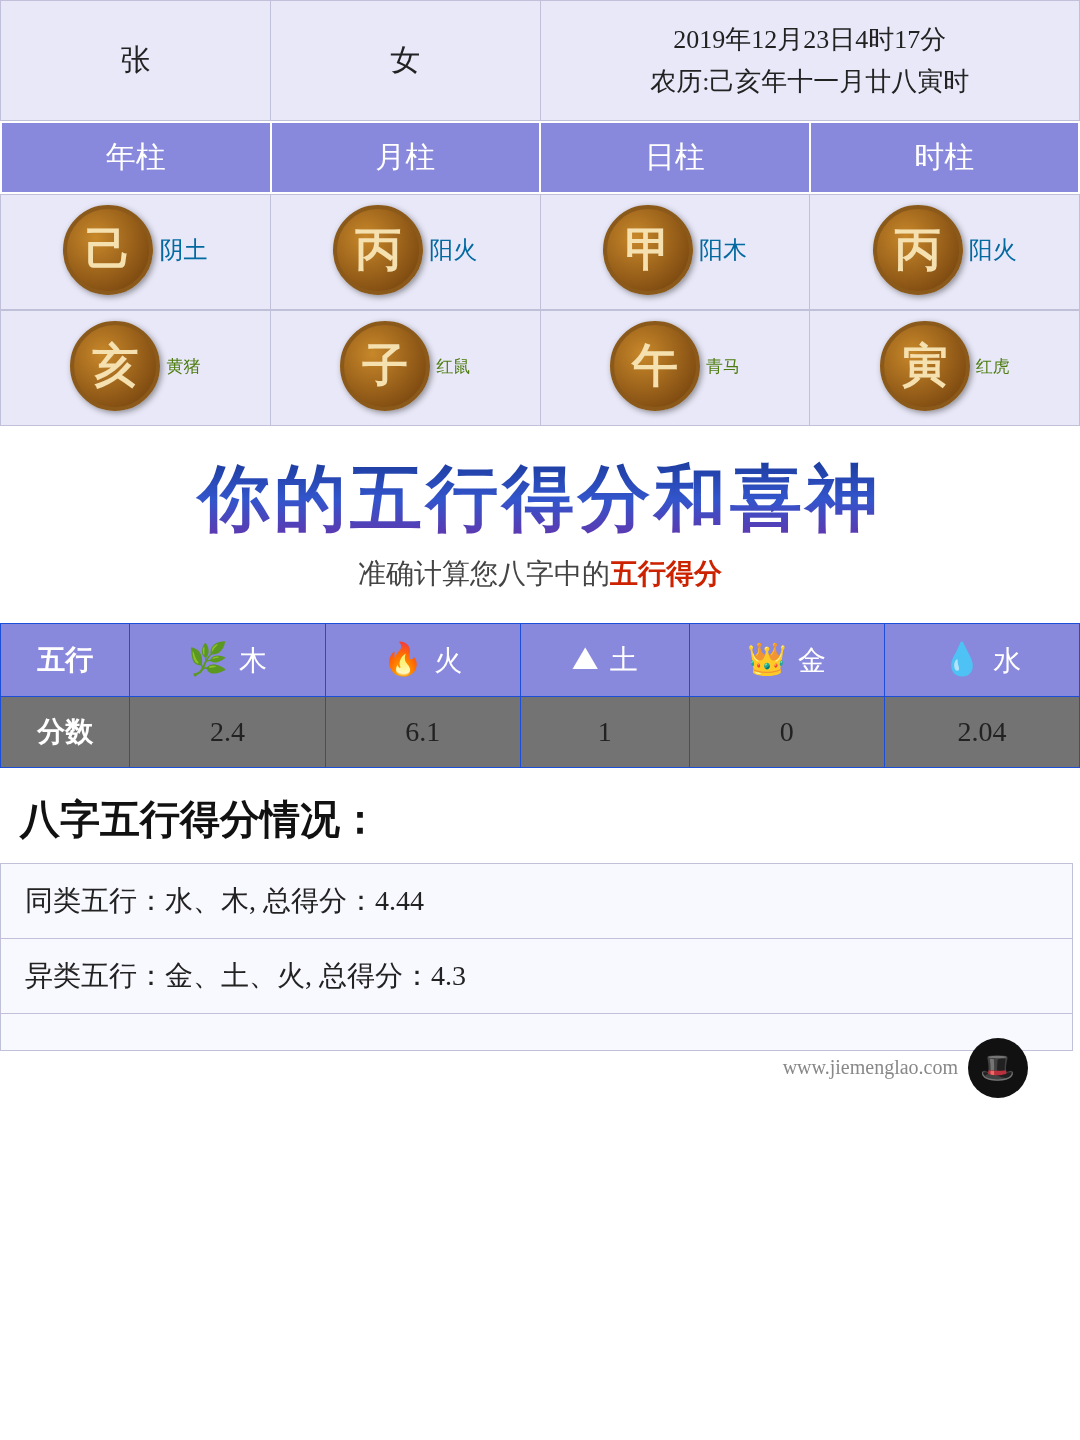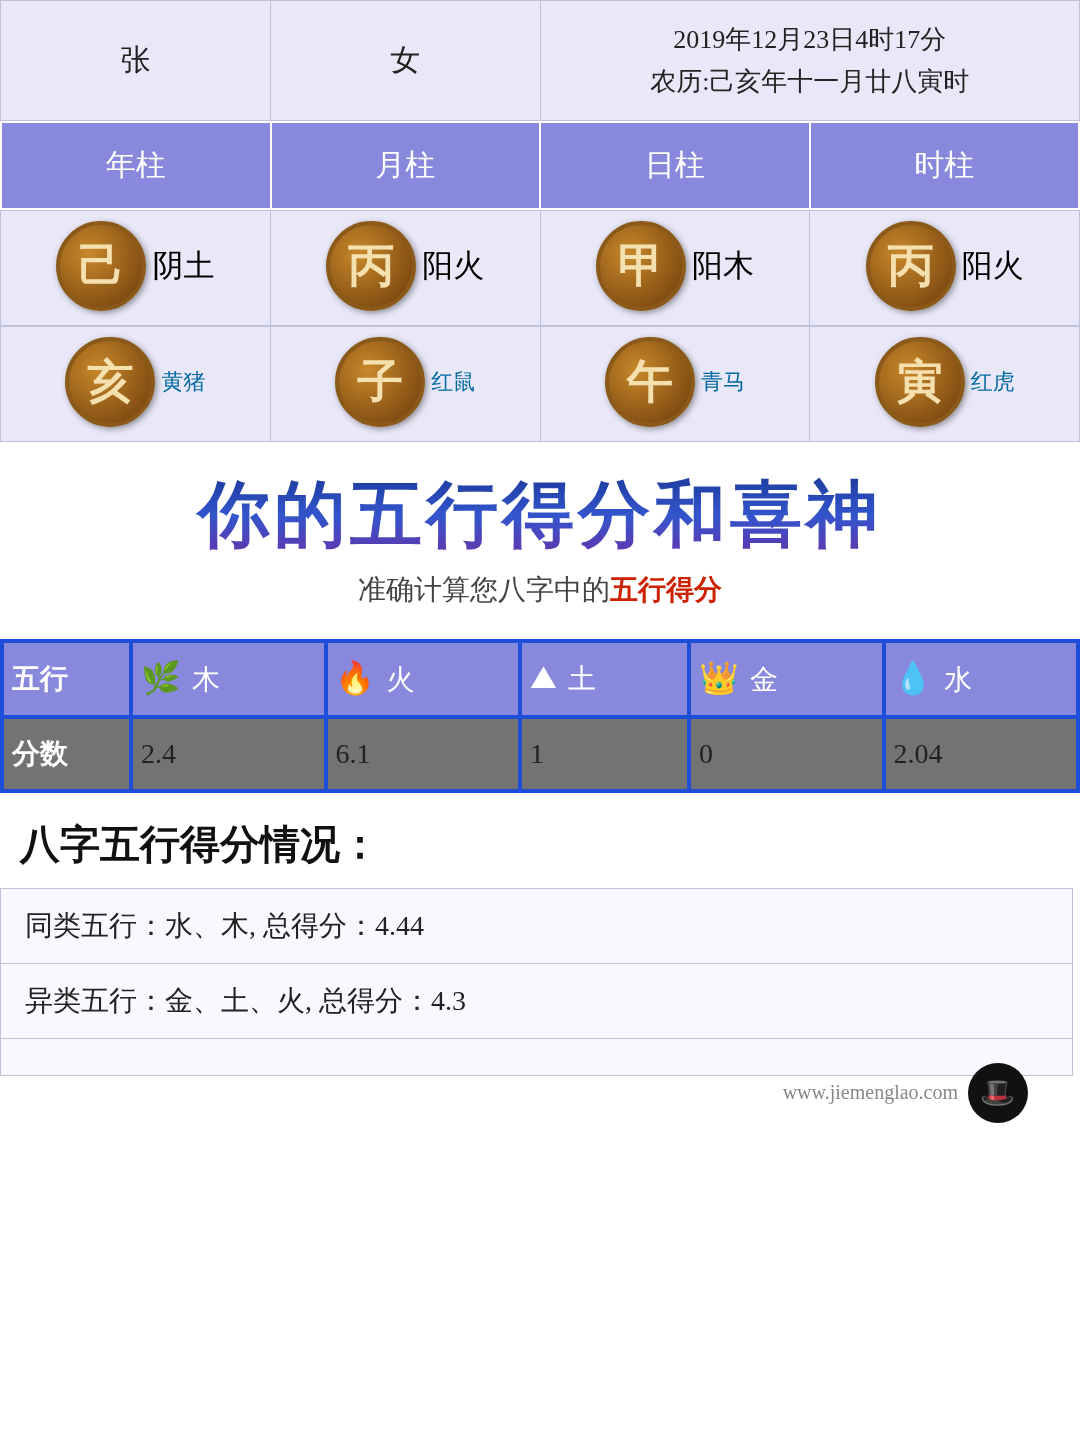--- a/index.html
+++ b/index.html
@@ -29,21 +29,21 @@
 
     
     .pillar-header {
       width: 100%;
       border-collapse: collapse;
     }
     .pillar-header td {
       background: #8888dd;
       color: #fff;
       text-align: center;
-      padding: 22px 5px;
+      padding: 14px 5px;
       font-size: 30px;
       border: 2px solid #fff;
       width: 25%;
     }
 
     
     .stems-row, .branches-row {
       width: 100%;
       border-collapse: collapse;
     }
@@ -73,22 +73,22 @@
     }
 
     .stem-label {
       display: inline-flex;
       align-items: center;
       font-size: 26px;
       color: #333;
     }
 
     .stem-attr {
-      font-size: 31px;
-      color: #000000;
+      font-size: 24px;
+      color: #0369a1;
       vertical-align: middle;
     }
 
     
     .wuxing-title-section {
       text-align: center;
       padding: 30px 10px 10px;
     }
     .wuxing-title {
       font-size: 72px;
@@ -113,22 +113,23 @@
       font-weight: bold;
     }
 
     
     .elements-table {
       width: 100%;
       border-collapse: collapse;
       margin-bottom: 0;
     }
     .elements-table td {
-      border: 4px solid #1d4ed8;
+      border: 1px solid #1d4ed8;
       padding: 16px 8px;
+      text-align: center;
       font-size: 28px;
     }
     .elements-table .header-row td {
       background: #8888dd;
       color: #fff;
     }
     .elements-table .score-row td {
       background: #737373;
     }
     .elements-table .label-col {
@@ -188,22 +189,22 @@
       color: #fff;
       font-size: 28px;
     }
 
     .branch-label {
       display: inline-flex;
       align-items: center;
       font-size: 26px;
     }
     .branch-attr {
-      font-size: 22px;
-      color: #0369a1;
+      font-size: 17px;
+      color: #4d7c0f;
     }
   </style>
 </head>
 <body>
 
 <table class="top-table">
   <tbody>
       <tr>
     <td class="name-cell">张</td>
     <td class="gender-cell">女</td>

